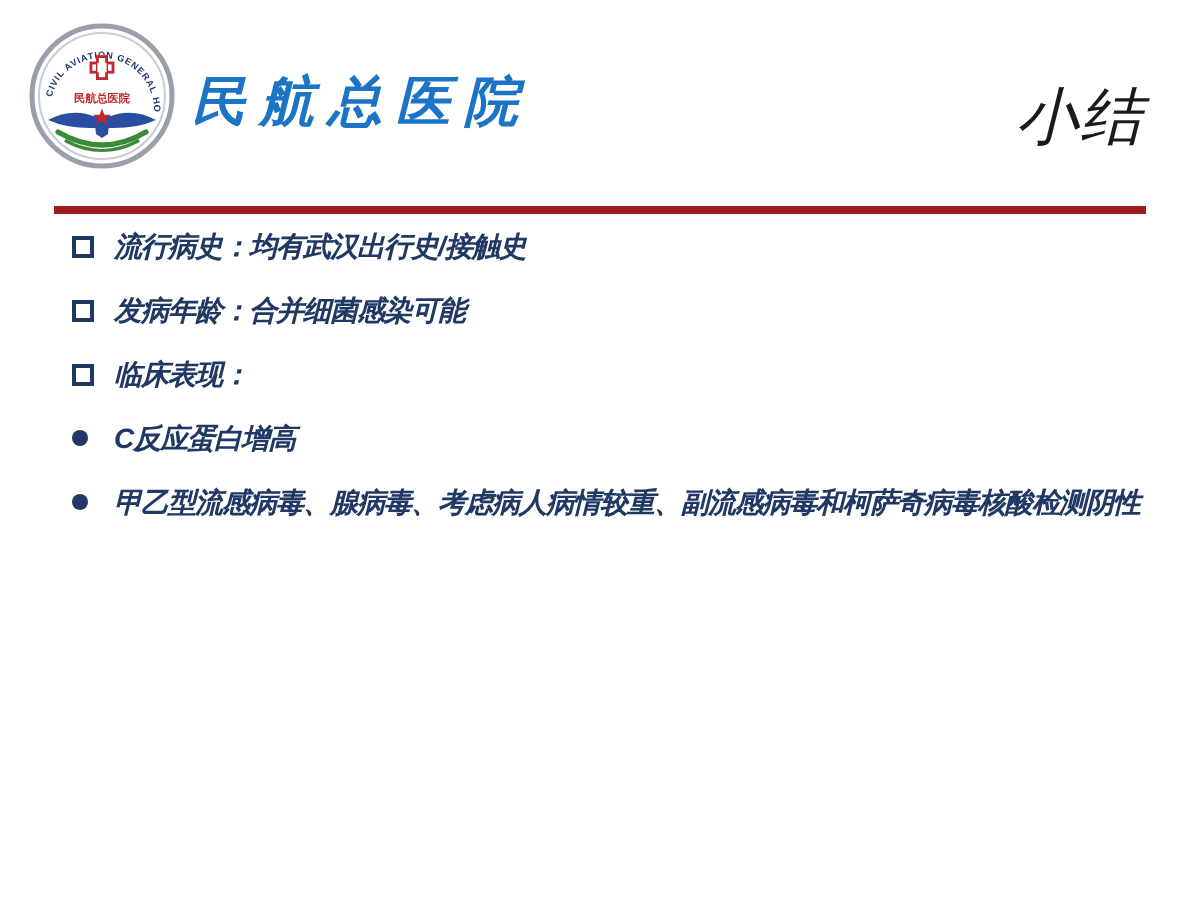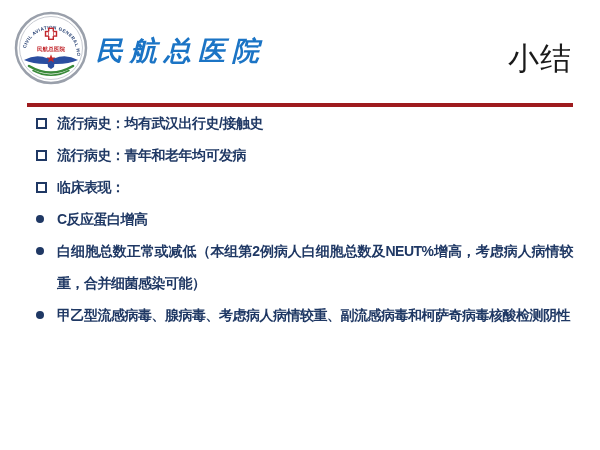--- a/index.html
+++ b/index.html
@@ -44,38 +44,40 @@
   }
   .slide-title {
     position: absolute;
     right: 28px;
     top: 38px;
     font-size: 31px;
     font-weight: 400;
     color: var(--title-black);
     letter-spacing: 1px;
     white-space: nowrap;
+    font-style: italic;
   }
   .divider {
     position: absolute;
     left: 27px;
     top: 103px;
     width: 546px;
     height: 4px;
     background: var(--divider-red);
   }
   .bullet-list {
     position: absolute;
     left: 36px;
     top: 107px;
     width: 537px;
   }
   .item {
     display: flex;
     align-items: flex-start;
+    font-style: italic;
   }
   .marker-box {
     flex: 0 0 21px;
     width: 21px;
   }
   .marker {
     display: block;
   }
   .marker.square {
     width: 7px;
@@ -148,44 +150,38 @@
       <span class="marker-box">
           <span class="marker square"></span>
         </span>
       <span class="item-text">流行病史：均有武汉出行史/接触史</span>
     </div>
 
     <div class="item">
       <span class="marker-box">
           <span class="marker square"></span>
         </span>
-      <span class="item-text">流行病史：青年和老年均可发病</span>
+      <span class="item-text">发病年龄：合并细菌感染可能</span>
     </div>
 
 
     <div class="item">
       <span class="marker-box">
           <span class="marker square"></span>
         </span>
       <span class="item-text">临床表现：</span>
     </div>
 
     <div class="item">
       <span class="marker-box">
           <span class="marker circle"></span>
         </span>
       <span class="item-text">C反应蛋白增高</span>
     </div>
 
-    <div class="item">
-      <span class="marker-box">
-          <span class="marker circle"></span>
-        </span>
-      <span class="item-text">白细胞总数正常或减低（本组第2例病人白细胞总数及NEUT%增高，考虑病人病情较重，合并细菌感染可能）</span>
-    </div>
 
 
     <div class="item">
       <span class="marker-box">
           <span class="marker circle"></span>
         </span>
       <span class="item-text">甲乙型流感病毒、腺病毒、考虑病人病情较重、副流感病毒和柯萨奇病毒核酸检测阴性</span>
     </div>
 
   </div>

